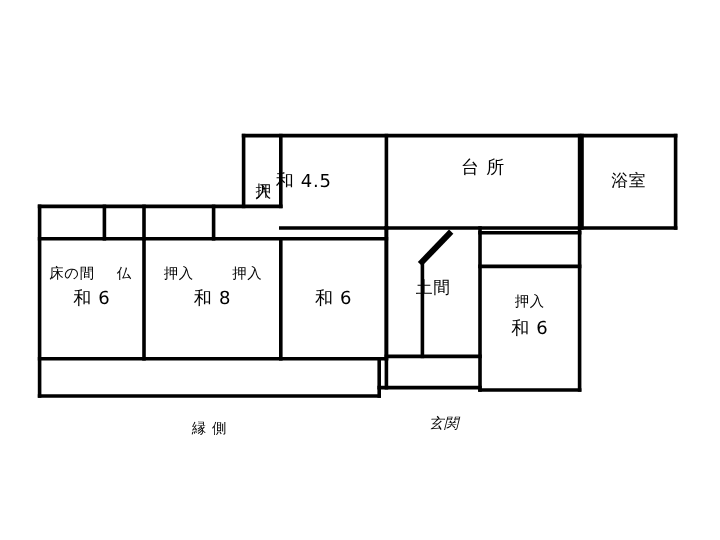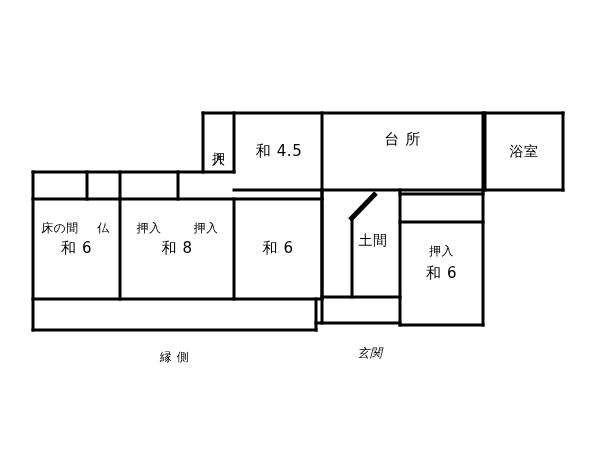--- a/index.html
+++ b/index.html
@@ -89,30 +89,30 @@
         <line x1="33" y1="172" x2="33" y2="330"></line>
         <line x1="563" y1="113" x2="563" y2="190"></line>
       </g>
     <g id="step-layer" stroke="#000000" stroke-width="5" stroke-linecap="butt" fill="none">
         <line x1="376" y1="193" x2="350" y2="220" stroke-width="5"></line>
       </g>
   </svg>
 
   <div id="label-layer">
       <div class="room-label lbl-sm vertical-label" style="left: 203px; top: 113px; width: 31px; height: 59px;">押入</div>
-      <div class="room-label lbl-lg" style="left: 246px; top: 113px; width: 66px; height: 77px;">和 4.5</div>
+      <div class="room-label lbl-lg" style="left: 220px; top: 113px; width: 66px; height: 77px;">和 4.5</div>
       <div class="room-label lbl-lg" style="left: 322px; top: 101px; width: 161px; height: 77px;">台 所</div>
       <div class="room-label lbl-md" style="left: 485px; top: 113px; width: 78px; height: 77px;">浴室</div>
       <div class="room-label lbl-xs" style="left: 33px; top: 172px; width: 54px; height: 27px;">床の間</div>
       <div class="room-label lbl-xs" style="left: 87px; top: 172px; width: 33px; height: 27px;">仏</div>
       <div class="room-label lbl-xs" style="left: 120px; top: 172px; width: 58px; height: 27px;">押入</div>
       <div class="room-label lbl-xs" style="left: 178px; top: 172px; width: 56px; height: 27px;">押入</div>
       <div class="room-label lbl-lg" style="left: 33px; top: 199px; width: 87px; height: 100px;">和 6</div>
       <div class="room-label lbl-lg" style="left: 120px; top: 199px; width: 114px; height: 100px; border-radius: 23px;">和 8</div>
       <div class="room-label lbl-lg" style="left: 234px; top: 199px; width: 88px; height: 100px;">和 6</div>
-      <div class="room-label lbl-md" style="left: 322px; top: 190px; width: 78px; height: 100px; padding-left: 12px;">土間</div>
+      <div class="room-label lbl-md" style="left: 322px; top: 190px; width: 78px; height: 100px;">土間</div>
       <div class="room-label lbl-xs" style="left: 400px; top: 194px; width: 83px; height: 28px;">押入</div>
       <div class="room-label lbl-lg" style="left: 400px; top: 222px; width: 83px; height: 103px;">和 6</div>
       <div class="room-label lbl-xs" style="left: 340px; top: 297px; width: 60px; height: 26px; font-style: italic;">玄関</div>
       <div class="room-label lbl-xs" style="left: 33px; top: 299px; width: 283px; height: 31px; text-align: center;">縁 側</div>
     </div>
 
 </div>
 
 </body></html>

